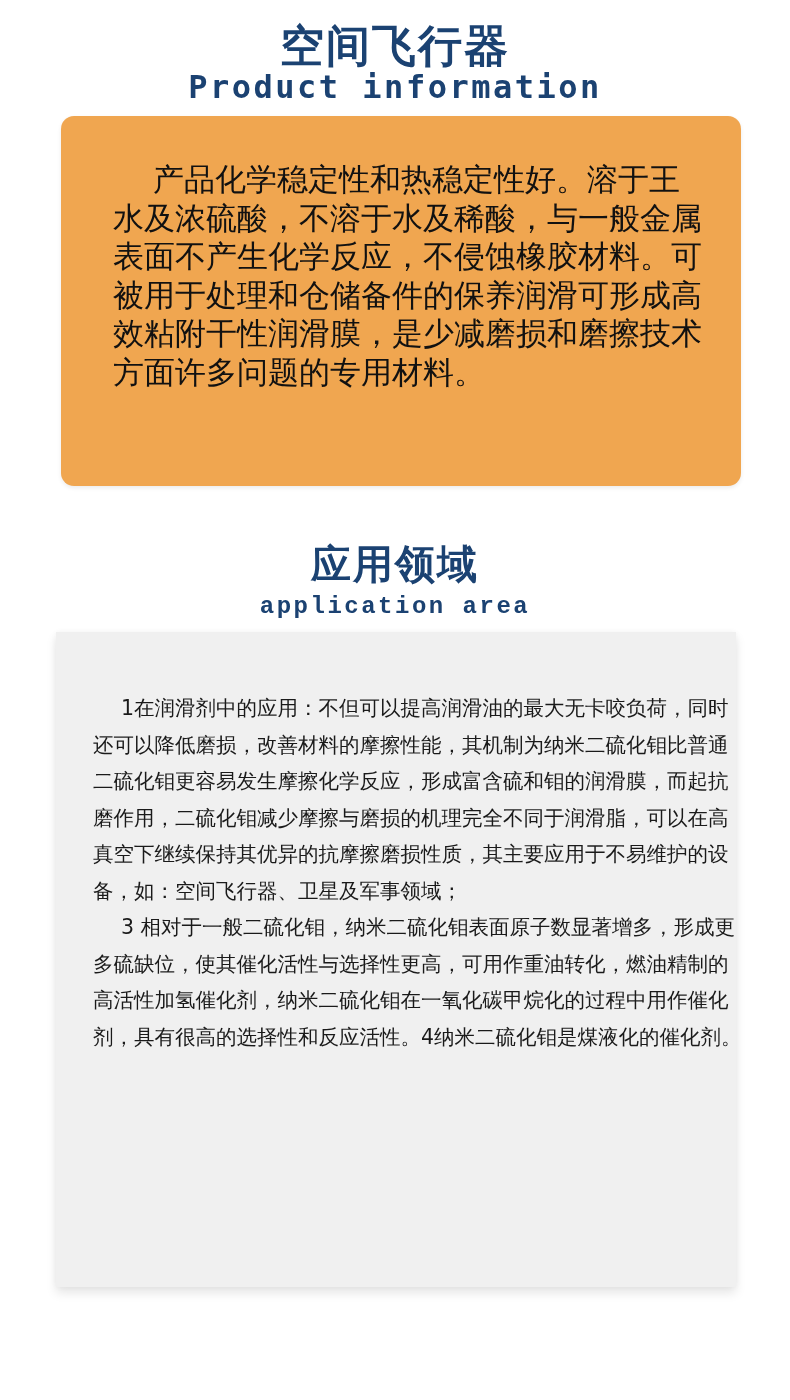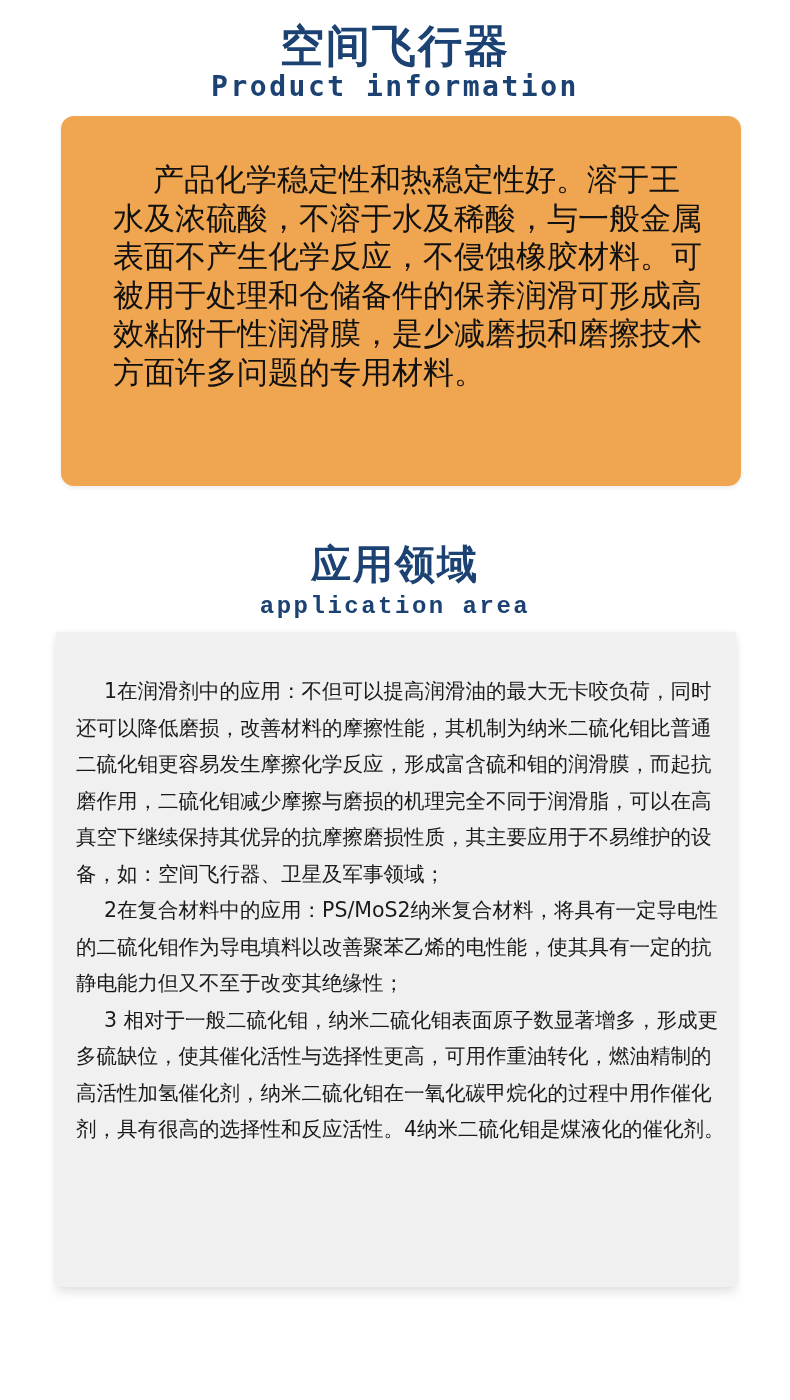--- a/index.html
+++ b/index.html
@@ -24,21 +24,21 @@
       font-family: "DejaVu Sans", sans-serif;
     }
     .title-cn-1 {
       top: 18px;
       font-size: 44px;
       letter-spacing: 2px;
       line-height: 56px;
     }
     .title-en-1 {
       top: 72px;
-      font-size: 28px;
+      font-size: 32px;
       letter-spacing: 2.5px;
       line-height: 30px;
       font-family: "DejaVu Sans Mono", monospace;
       font-weight: bold;
     }
     .title-cn-2 {
       top: 536px;
       font-size: 40px;
       letter-spacing: 2px;
       line-height: 56px;
@@ -86,21 +86,21 @@
     .gray-text {
       position: absolute;
       left: 20px;
       top: 41px;
       width: 650px;
       font-size: 20.5px;
       line-height: 36.5px;
       color: #1a1a1a;
       font-family: "DejaVu Sans", sans-serif;
       word-break: break-all;
-      margin: 0;
+      margin: 17px;
     }
     .gray-text p {
       margin: 0;
     }
     .indent {
       text-indent: 28px;
     }
   </style>
 </head>
 <body>
@@ -112,17 +112,16 @@
     <p class="orange-text">产品化学稳定性和热稳定性好。溶于王水及浓硫酸，不溶于水及稀酸，与一般金属表面不产生化学反应，不侵蚀橡胶材料。可被用于处理和仓储备件的保养润滑可形成高效粘附干性润滑膜，是少减磨损和磨擦技术方面许多问题的专用材料。</p>
   </div>
 </div>
 
 <div>
   <div class="section-title title-cn-2">应用领域</div>
   <div class="section-title title-en-2">application area</div>
   <div class="gray-card">
     <div class="gray-text">
       <p class="indent">1在润滑剂中的应用：不但可以提高润滑油的最大无卡咬负荷，同时还可以降低磨损，改善材料的摩擦性能，其机制为纳米二硫化钼比普通二硫化钼更容易发生摩擦化学反应，形成富含硫和钼的润滑膜，而起抗磨作用，二硫化钼减少摩擦与磨损的机理完全不同于润滑脂，可以在高真空下继续保持其优异的抗摩擦磨损性质，其主要应用于不易维护的设备，如：空间飞行器、卫星及军事领域；</p>
-      <p class="indent">2在复合材料中的应用：PS/MoS2纳米复合材料，将具有一定导电性的二硫化钼作为导电填料以改善聚苯乙烯的电性能，使其具有一定的抗静电能力但又不至于改变其绝缘性；</p>
       <p class="indent">3 相对于一般二硫化钼，纳米二硫化钼表面原子数显著增多，形成更多硫缺位，使其催化活性与选择性更高，可用作重油转化，燃油精制的高活性加氢催化剂，纳米二硫化钼在一氧化碳甲烷化的过程中用作催化剂，具有很高的选择性和反应活性。4纳米二硫化钼是煤液化的催化剂。</p>
     </div>
   </div>
 </div>
 
 </body></html>

